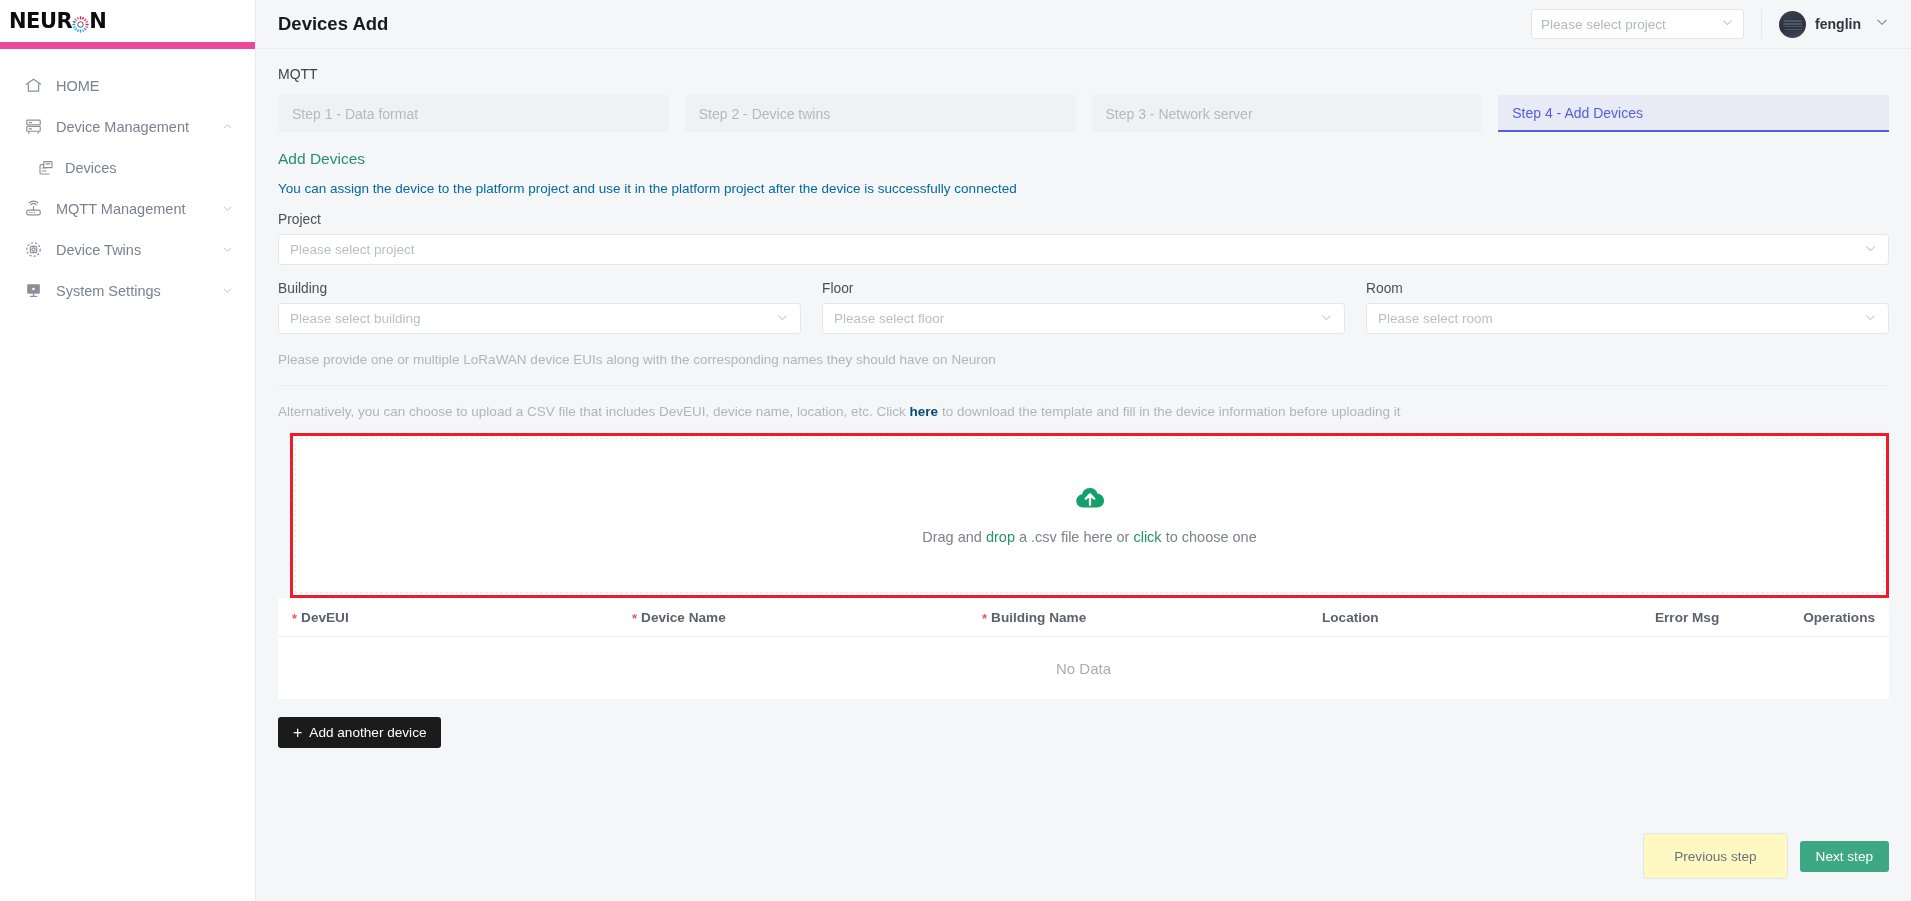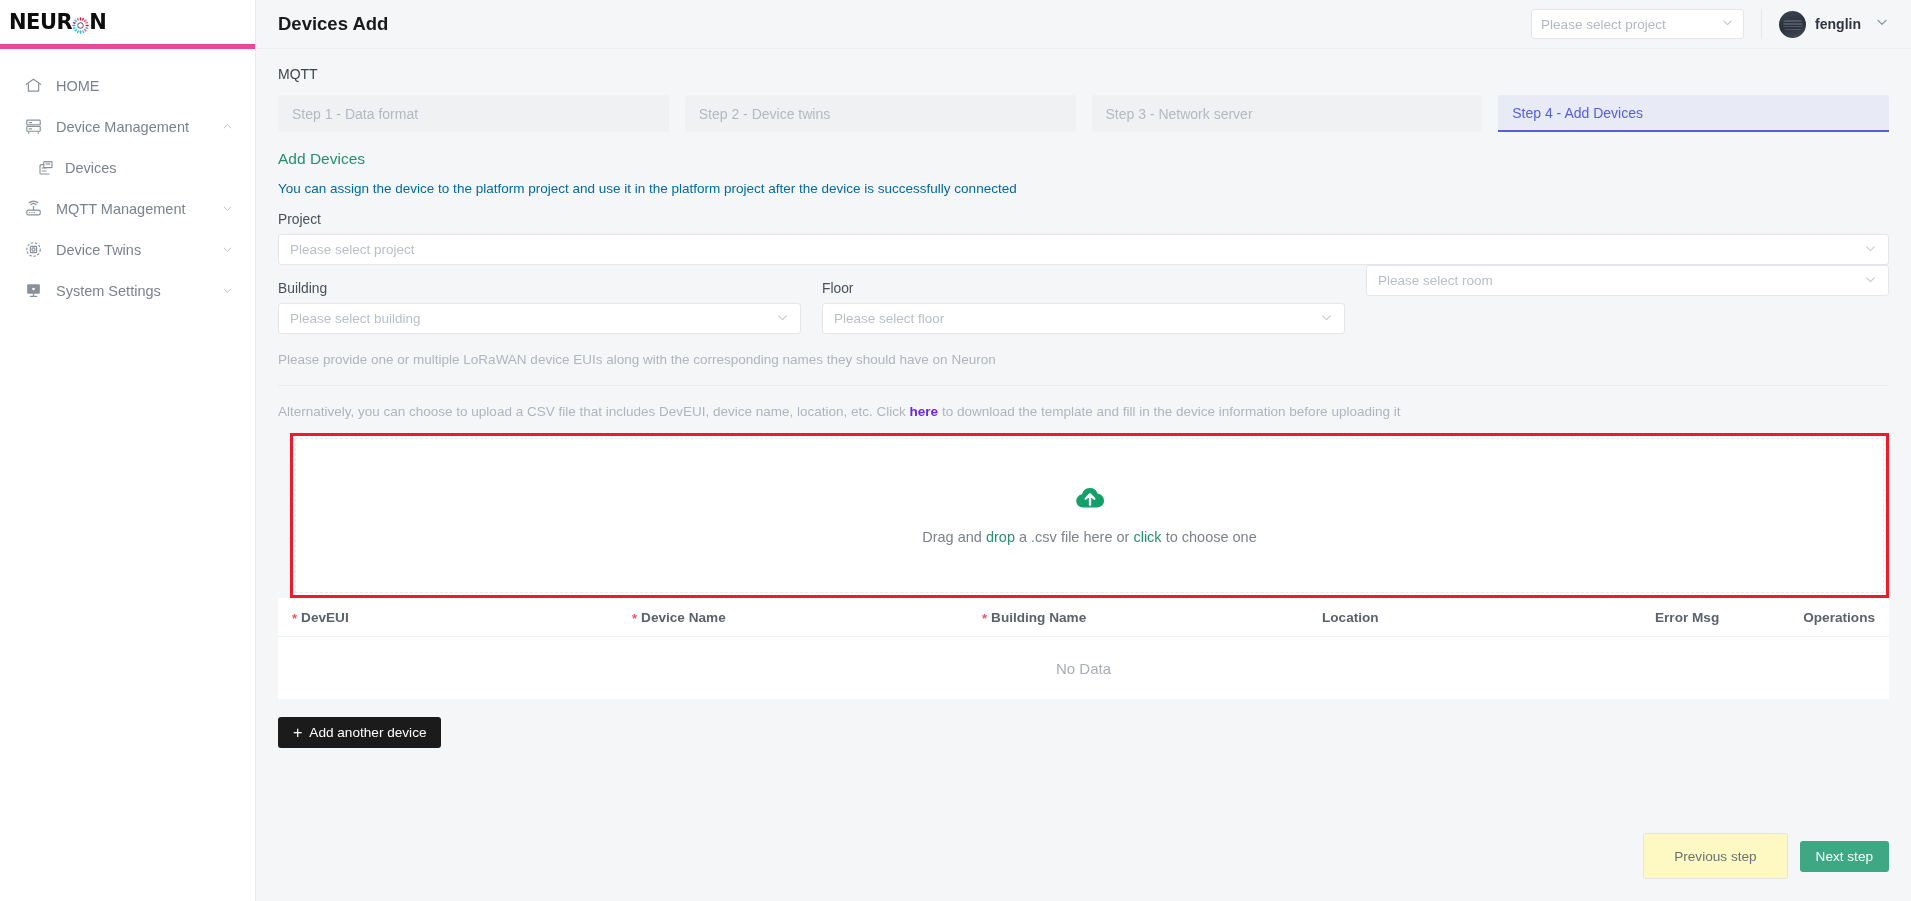--- a/index.html
+++ b/index.html
@@ -14,21 +14,21 @@
   
   .sidebar {
     width: 256px; min-width: 256px; height: 901px;
     background: #ffffff;
     border-right: 1px solid #e9eaec;
     display: flex; flex-direction: column;
   }
   .logo-wrap {
     height: 49px; display: flex; align-items: center;
     padding-left: 9px;
-    border-bottom: 5px solid #ec4899;
+    border-bottom: 7px solid #ec4899;
   }
   .logo {
     font-family: "DejaVu Sans", sans-serif;
     font-weight: 800; font-size: 21px; letter-spacing: -0.5px;
     color: #0d0d0d; display: flex; align-items: center;
   }
   .logo-burst {
     width: 17px; height: 17px; margin: 0 0px; position: relative;
     display: inline-block; transform: translateY(1px);
   }
@@ -113,21 +113,21 @@
   .select-box {
     height: 31px; background: #fff; border: 1px solid #e4e6e9;
     border-radius: 3px; display: flex; align-items: center;
     padding: 0 11px; font-size: 13.5px; color: #b9bec6; cursor: pointer;
   }
   .select-box .caret { margin-left: auto; color: #c6cad0; }
   .triple { display: flex; gap: 21px; }
   .triple > div { flex: 1; }
   .hr { height: 1px; background: #ebecee; margin-top: 18px; }
   .note { font-size: 13.5px; color: #b0b5bd; margin-top: 18px; }
-  .note .lnk { color: #6d28d9; font-weight: bold; cursor: pointer; }
+  .note .lnk { color: #0c4a6e; font-weight: bold; cursor: pointer; }
 
   
   .upload-outer {
     margin-top: 14px;
     border: 3px solid #ee1c28;
     background: #ffffff;
     padding: 2px;
     margin-left: 12px;
   }
   .dropzone {
@@ -400,20 +400,21 @@
           <div class="select-box">
             <span>Please select floor</span>
             <span class="caret">
               <svg width="13" height="13" viewBox="0 0 24 24" fill="none" stroke="#c6cad0" stroke-width="2" stroke-linecap="round" stroke-linejoin="round">
                   <polyline points="5 9 12 16 19 9"></polyline>
                 </svg>
             </span>
           </div>
         </div>
         <div>
+          <div class="field-label">Room</div>
           <div class="select-box">
             <span>Please select room</span>
             <span class="caret">
               <svg width="13" height="13" viewBox="0 0 24 24" fill="none" stroke="#c6cad0" stroke-width="2" stroke-linecap="round" stroke-linejoin="round">
                   <polyline points="5 9 12 16 19 9"></polyline>
                 </svg>
             </span>
           </div>
         </div>
       </div>

